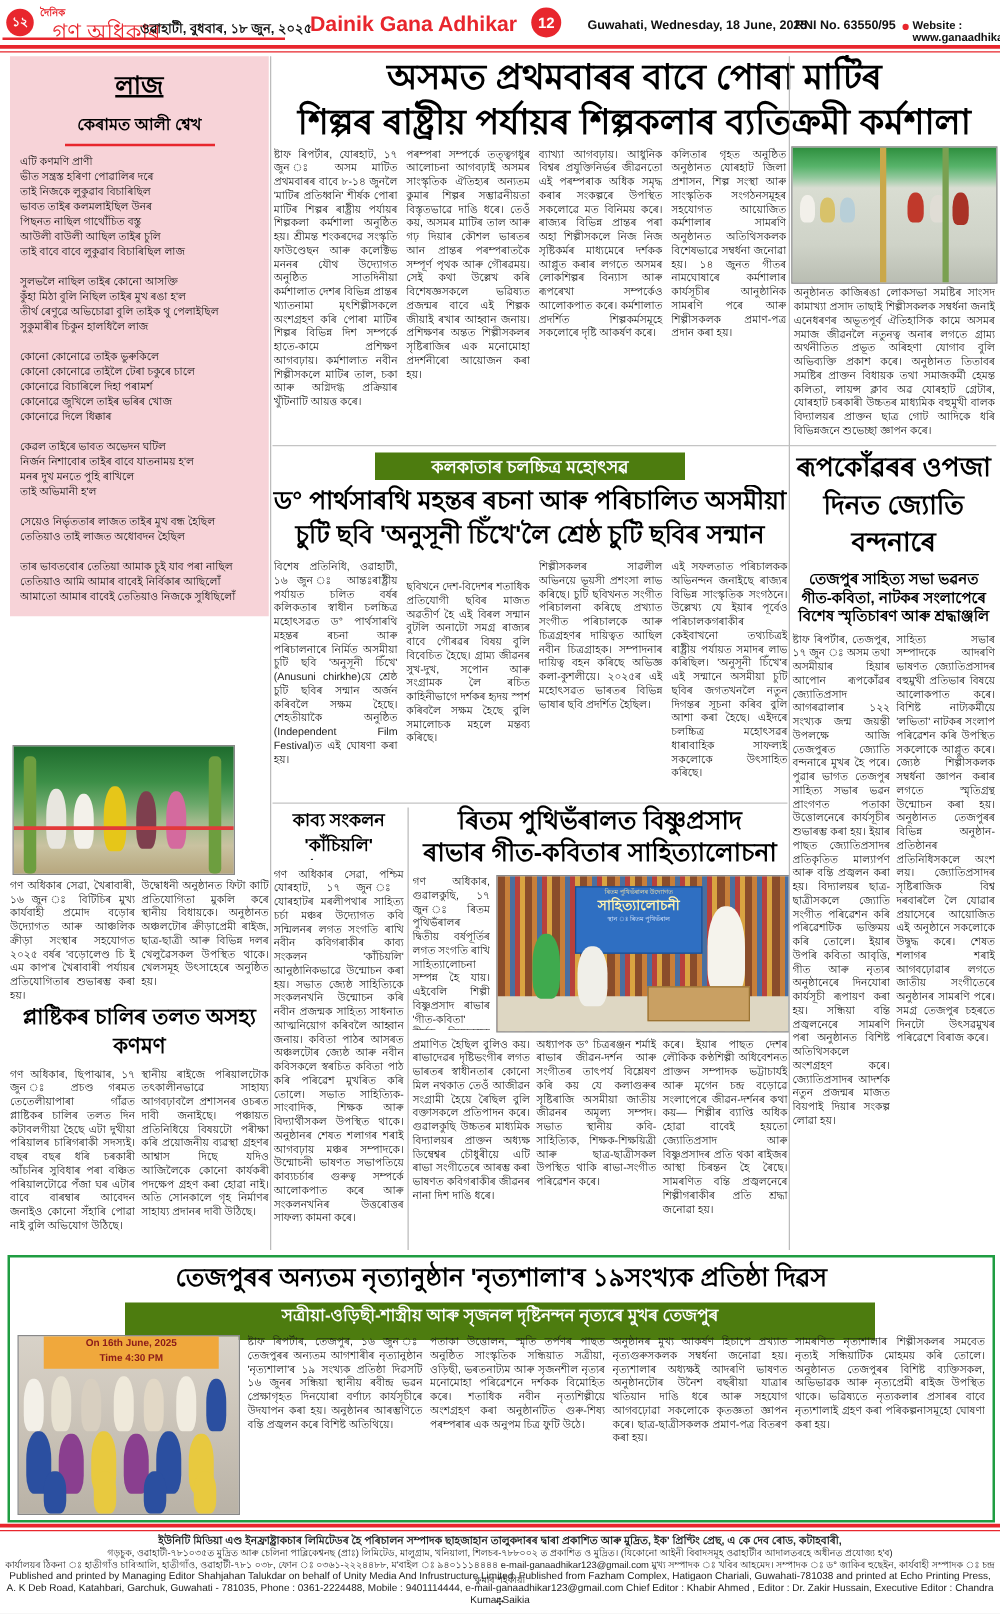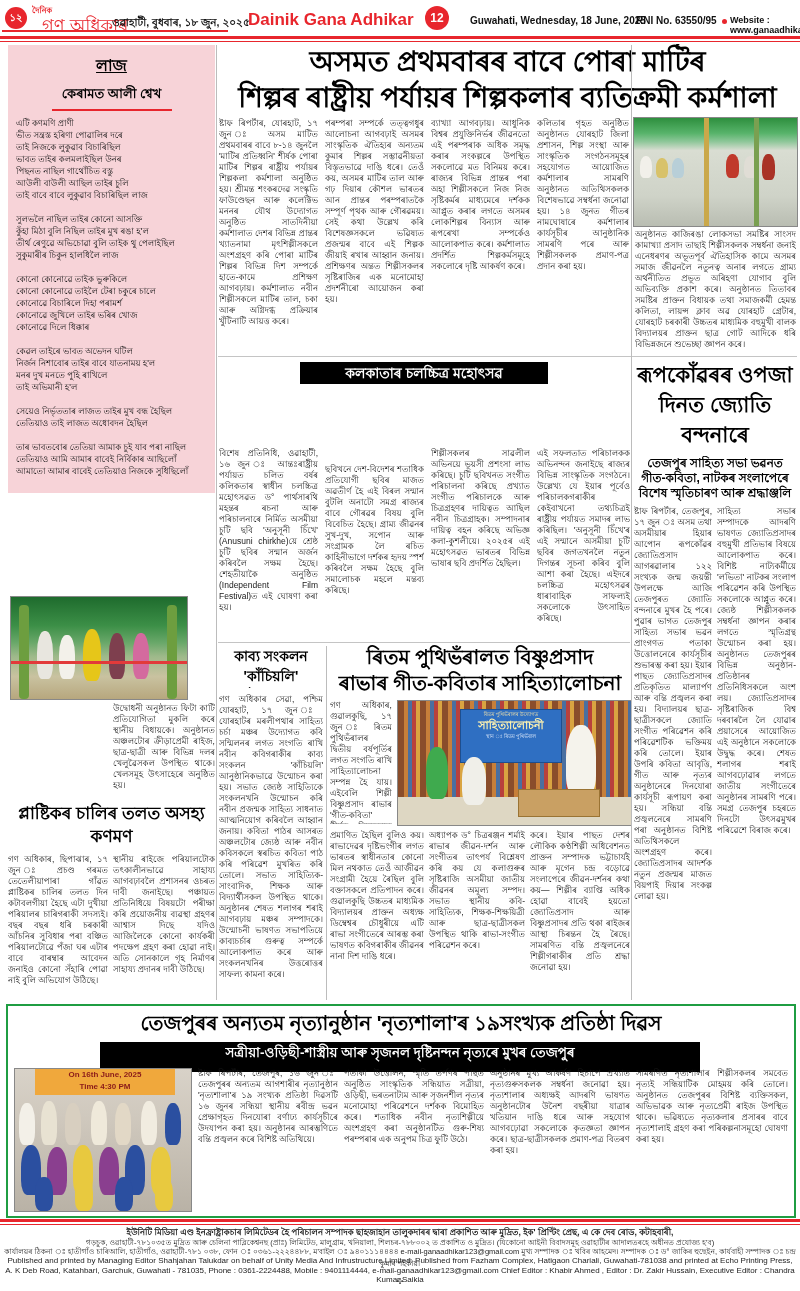--- a/index.html
+++ b/index.html
@@ -6,21 +6,21 @@
   #page{position:relative;width:800px;height:1291px;margin:0 auto;background:#ffffff;
         font-family:"Liberation Sans","DejaVu Sans",sans-serif;color:#111;overflow:hidden;}
   .abs{position:absolute;}
   .bn-body{font-size:8.5px;line-height:11px;text-align:justify;overflow:hidden;word-break:break-word;color:#1a1a1a;}
   .prel{white-space:pre-line;}
   .hl{font-weight:bold;color:#000;text-align:center;overflow:hidden;}
   .red{color:#e8262d;}
   .rule-red{border-top:3px solid #e8262d;border-bottom:1px solid #e8262d;height:2px;background:#fff;}
   .vline{width:0;border-left:1px solid #bcbcbc;}
   .hline{height:0;border-top:1px solid #c4c4c4;}
-  .kicker{background:#000000;color:#fff;font-weight:bold;text-align:center;overflow:hidden;}
+  .kicker{background:#4d7c0f;color:#fff;font-weight:bold;text-align:center;overflow:hidden;}
   .photo{overflow:hidden;border:1px solid #888;}
   .fig{position:absolute;border-radius:45% 45% 30% 30%;}
   .circle{border-radius:50%;background:#e8262d;color:#fff;font-weight:bold;display:flex;align-items:center;justify-content:center;}
   .foot{width:100%;text-align:center;overflow:hidden;color:#222;}
 </style>
 </head>
 <body>
 
 <div id="page">
 
@@ -37,21 +37,21 @@
         <span>12</span>
       </div>
     <div class="abs" style="left:470px;top:15px;font-size:10px;font-weight:bold;">Guwahati, Wednesday, 18 June, 2025</div>
     <div class="abs" style="left:636px;top:15px;font-size:10px;font-weight:bold;">RNI No. 63550/95</div>
     <div class="abs" style="left:722px;top:19px;width:5px;height:5px;border-radius:50%;background:#e8262d;"></div>
     <div class="abs" style="left:730px;top:15px;font-size:9px;font-weight:bold;">Website : www.ganaadhikar.com</div>
   </div>
   <div class="abs rule-red" style="left:0;top:36px;width:800px;"></div>
 
   <div class="abs" style="left:8px;top:45px;width:207px;height:448px;background:#f7d3d8;">
-    <div class="hl" style="margin-top:8px;font-size:16px;text-decoration:underline;">লাজ</div>
+    <div class="hl" style="margin-top:8px;font-size:20px;text-decoration:underline;">লাজ</div>
     <div class="hl" style="margin-top:4px;font-size:13px;">কেৰামত আলী শ্বেখ</div>
     <div style="width:120px;margin:4px auto 0 auto;border-top:2px solid #e8262d;"></div>
     <div class="prel" style="margin:6px 8px 0 8px;font-size:8.5px;line-height:12px;height:370px;overflow:hidden;">এটি কণমণি প্ৰাণী
 ভীত সন্ত্ৰস্ত হৰিণা পোৱালিৰ দৰে
 তাই নিজকে লুকুৱাব বিচাৰিছিল
 ভাবত তাইৰ কলমলাইছিল উনৰ
 পিছনত নাছিল গাথোঁচিত বস্তু
 আউলী বাউলী আছিল তাইৰ চুলি
 তাই বাবে বাবে লুকুৱাব বিচাৰিছিল লাজ
 
@@ -98,20 +98,22 @@
 
   <div class="abs bn-body" style="left:219px;top:118px;width:99px;height:236px;">ষ্টাফ ৰিপৰ্টাৰ, যোৰহাট, ১৭ জুন ঃ অসম মাটিত প্ৰথমবাৰৰ বাবে ৮-১৪ জুনলৈ 'মাটিৰ প্ৰতিধ্বনি' শীৰ্ষক পোৰা মাটিৰ শিল্পৰ ৰাষ্ট্ৰীয় পৰ্যায়ৰ শিল্পকলা কৰ্মশালা অনুষ্ঠিত হয়। শ্ৰীমন্ত শংকৰদেৱ সংস্কৃতি ফাউণ্ডেছন আৰু কলেক্টিভ মননৰ যৌথ উদ্যোগত অনুষ্ঠিত সাতদিনীয়া কৰ্মশালাত দেশৰ বিভিন্ন প্ৰান্তৰ খ্যাতনামা মৃৎশিল্পীসকলে অংশগ্ৰহণ কৰি পোৰা মাটিৰ শিল্পৰ বিভিন্ন দিশ সম্পৰ্কে হাতে-কামে প্ৰশিক্ষণ আগবঢ়ায়। কৰ্মশালাত নবীন শিল্পীসকলে মাটিৰ তাল, চকা আৰু অগ্নিদগ্ধ প্ৰক্ৰিয়াৰ খুঁটিনাটি আয়ত্ত কৰে।</div>
   <div class="abs bn-body" style="left:325px;top:118px;width:99px;height:236px;">পৰম্পৰা সম্পৰ্কে তত্ত্বগধুৰ আলোচনা আগবঢ়াই অসমৰ সাংস্কৃতিক ঐতিহ্যৰ অন্যতম কুমাৰ শিল্পৰ সম্ভাৱনীয়তা বিস্তৃতভাৱে দাঙি ধৰে। তেওঁ কয়, অসমৰ মাটিৰ তাল আৰু গঢ় দিয়াৰ কৌশল ভাৰতৰ আন প্ৰান্তৰ পৰম্পৰাতকৈ সম্পূৰ্ণ পৃথক আৰু গৌৰৱময়। সেই কথা উল্লেখ কৰি বিশেষজ্ঞসকলে ভৱিষ্যত প্ৰজন্মৰ বাবে এই শিল্পক জীয়াই ৰখাৰ আহ্বান জনায়। প্ৰশিক্ষণৰ অন্তত শিল্পীসকলৰ সৃষ্টিৰাজিৰ এক মনোমোহা প্ৰদৰ্শনীৰো আয়োজন কৰা হয়।</div>
   <div class="abs bn-body" style="left:431px;top:118px;width:99px;height:236px;">ব্যাখ্যা আগবঢ়ায়। আধুনিক বিশ্বৰ প্ৰযুক্তিনিৰ্ভৰ জীৱনতো এই পৰম্পৰাক অধিক সমৃদ্ধ কৰাৰ সংকল্পৰে উপস্থিত সকলোৱে মত বিনিময় কৰে। ৰাজ্যৰ বিভিন্ন প্ৰান্তৰ পৰা অহা শিল্পীসকলে নিজ নিজ সৃষ্টিকৰ্মৰ মাধ্যমেৰে দৰ্শকক আপ্লুত কৰাৰ লগতে অসমৰ লোকশিল্পৰ বিন্যাস আৰু ৰূপৰেখা সম্পৰ্কেও আলোকপাত কৰে। কৰ্মশালাত প্ৰদৰ্শিত শিল্পকৰ্মসমূহে সকলোৰে দৃষ্টি আকৰ্ষণ কৰে।</div>
   <div class="abs bn-body" style="left:537px;top:118px;width:92px;height:236px;">কলিতাৰ গৃহত অনুষ্ঠিত অনুষ্ঠানত যোৰহাট জিলা প্ৰশাসন, শিল্প সংস্থা আৰু সাংস্কৃতিক সংগঠনসমূহৰ সহযোগত আয়োজিত কৰ্মশালাৰ সামৰণি অনুষ্ঠানত অতিথিসকলক বিশেষভাৱে সম্বৰ্ধনা জনোৱা হয়। ১৪ জুনত গীতৰ নামঘোষাৰে কৰ্মশালাৰ কাৰ্যসূচীৰ আনুষ্ঠানিক সামৰণি পৰে আৰু শিল্পীসকলক প্ৰমাণ-পত্ৰ প্ৰদান কৰা হয়।</div>
   <div class="abs bn-body" style="left:635px;top:229px;width:161px;height:125px;">অনুষ্ঠানত কাজিৰঙা লোকসভা সমষ্টিৰ সাংসদ কামাখ্যা প্ৰসাদ তাছাই শিল্পীসকলক সম্বৰ্ধনা জনাই এনেধৰণৰ অভূতপূৰ্ব ঐতিহাসিক কামে অসমৰ সমাজ জীৱনলৈ নতুনত্ব অনাৰ লগতে গ্ৰাম্য অৰ্থনীতিত প্ৰভূত অৰিহণা যোগাব বুলি অভিব্যক্তি প্ৰকাশ কৰে। অনুষ্ঠানত তিতাবৰ সমষ্টিৰ প্ৰাক্তন বিধায়ক তথা সমাজকৰ্মী হেমন্ত কলিতা, লায়ন্স ক্লাব অৱ যোৰহাট গ্ৰেটাৰ, যোৰহাট চৰকাৰী উচ্চতৰ মাধ্যমিক বহুমুখী বালক বিদ্যালয়ৰ প্ৰাক্তন ছাত্ৰ গোট আদিকে ধৰি বিভিন্নজনে শুভেচ্ছা জ্ঞাপন কৰে।</div>
 
   <div class="abs hline" style="left:218px;top:356px;width:579px;"></div>
 
   <div class="abs kicker" style="left:300px;top:362px;width:248px;height:22px;font-size:14px;line-height:22px;">কলকাতাৰ চলচ্চিত্ৰ মহোৎসৱ</div>
+  <div class="abs hl prel" style="left:218px;top:388px;width:412px;height:54px;font-size:20px;line-height:27px;">ড° পাৰ্থসাৰথি মহন্তৰ ৰচনা আৰু পৰিচালিত অসমীয়া
+চুটি ছবি 'অনুসূনী চিঁখে'লৈ শ্ৰেষ্ঠ চুটি ছবিৰ সন্মান</div>
   <div class="abs bn-body" style="left:219px;top:448px;width:99px;height:190px;">বিশেষ প্ৰতিনিধি, ওৱাহাটী, ১৬ জুন ঃ আন্তঃৰাষ্ট্ৰীয় পৰ্যায়ত চলিত বৰ্ষৰ কলিকতাৰ স্বাধীন চলচ্চিত্ৰ মহোৎসৱত ড° পাৰ্থসাৰথি মহন্তৰ ৰচনা আৰু পৰিচালনাৰে নিৰ্মিত অসমীয়া চুটি ছবি 'অনুসূনী চিঁখে' (Anusuni chirkhe)য়ে শ্ৰেষ্ঠ চুটি ছবিৰ সন্মান অৰ্জন কৰিবলৈ সক্ষম হৈছে। শেহতীয়াকৈ অনুষ্ঠিত (Independent Film Festival)ত এই ঘোষণা কৰা হয়।</div>
   <div class="abs bn-body" style="left:325px;top:464px;width:99px;height:190px;">ছবিখনে দেশ-বিদেশৰ শতাধিক প্ৰতিযোগী ছবিৰ মাজত অৱতীৰ্ণ হৈ এই বিৰল সন্মান বুটলি অনাটো সমগ্ৰ ৰাজ্যৰ বাবে গৌৰৱৰ বিষয় বুলি বিবেচিত হৈছে। গ্ৰাম্য জীৱনৰ সুখ-দুখ, সপোন আৰু সংগ্ৰামক লৈ ৰচিত কাহিনীভাগে দৰ্শকৰ হৃদয় স্পৰ্শ কৰিবলৈ সক্ষম হৈছে বুলি সমালোচক মহলে মন্তব্য কৰিছে।</div>
   <div class="abs bn-body" style="left:431px;top:448px;width:99px;height:190px;">শিল্পীসকলৰ সাৱলীল অভিনয়ে ভূয়সী প্ৰশংসা লাভ কৰিছে। চুটি ছবিখনত সংগীত পৰিচালনা কৰিছে প্ৰখ্যাত সংগীত পৰিচালকে আৰু চিত্ৰগ্ৰহণৰ দায়িত্বত আছিল নবীন চিত্ৰগ্ৰাহক। সম্পাদনাৰ দায়িত্ব বহন কৰিছে অভিজ্ঞ কলা-কুশলীয়ে। ২০২৫ৰ এই মহোৎসৱত ভাৰতৰ বিভিন্ন ভাষাৰ ছবি প্ৰদৰ্শিত হৈছিল।</div>
   <div class="abs bn-body" style="left:537px;top:448px;width:93px;height:190px;">এই সফলতাত পৰিচালকক অভিনন্দন জনাইছে ৰাজ্যৰ বিভিন্ন সাংস্কৃতিক সংগঠনে। উল্লেখ্য যে ইয়াৰ পূৰ্বেও পৰিচালকগৰাকীৰ কেইবাখনো তথ্যচিত্ৰই ৰাষ্ট্ৰীয় পৰ্যায়ত সমাদৰ লাভ কৰিছিল। 'অনুসূনী চিঁখে'ৰ এই সন্মানে অসমীয়া চুটি ছবিৰ জগতখনলৈ নতুন দিগন্তৰ সূচনা কৰিব বুলি আশা কৰা হৈছে। এইদৰে চলচ্চিত্ৰ মহোৎসৱৰ ধাৰাবাহিক সাফল্যই সকলোকে উৎসাহিত কৰিছে।</div>
 
   <div class="abs hline" style="left:218px;top:642px;width:412px;"></div>
 
   <div class="abs hl prel" style="left:219px;top:646px;width:104px;height:42px;font-size:14px;line-height:20px;">কাব্য সংকলন
 'কাঁচিয়লি' উন্মোচন</div>
   <div class="abs bn-body" style="left:219px;top:694px;width:104px;height:306px;">গণ অধিকাৰ সেৱা, পশ্চিম যোৰহাট, ১৭ জুন ঃ যোৰহাটৰ মৰলীপথাৰ সাহিত্য চৰ্চা মঞ্চৰ উদ্যোগত কবি সন্মিলনৰ লগত সংগতি ৰাখি নবীন কবিগৰাকীৰ কাব্য সংকলন 'কাঁচিয়লি' আনুষ্ঠানিকভাৱে উন্মোচন কৰা হয়। সভাত জ্যেষ্ঠ সাহিত্যিকে সংকলনখনি উন্মোচন কৰি নবীন প্ৰজন্মক সাহিত্য সাধনাত আত্মনিয়োগ কৰিবলৈ আহ্বান জনায়। কবিতা পাঠৰ আসৰত অঞ্চলটোৰ জ্যেষ্ঠ আৰু নবীন কবিসকলে স্বৰচিত কবিতা পাঠ কৰি পৰিৱেশ মুখৰিত কৰি তোলে। সভাত সাহিত্যিক-সাংবাদিক, শিক্ষক আৰু বিদ্যাৰ্থীসকল উপস্থিত থাকে। অনুষ্ঠানৰ শেষত শলাগৰ শৰাই আগবঢ়ায় মঞ্চৰ সম্পাদকে। উন্মোচনী ভাষণত সভাপতিয়ে কাব্যচৰ্চাৰ গুৰুত্ব সম্পৰ্কে আলোকপাত কৰে আৰু সংকলনখনিৰ উত্তৰোত্তৰ সাফল্য কামনা কৰে।</div>
@@ -142,20 +144,21 @@
     <div class="abs" style="left:8px;top:8px;width:10px;height:94px;background:#6d9e3f;border-radius:4px;"></div>
     <div class="abs" style="left:156px;top:8px;width:10px;height:94px;background:#6d9e3f;border-radius:4px;"></div>
     <div class="fig" style="left:26px;top:34px;width:16px;height:48px;background:#e8e6df;"></div>
     <div class="fig" style="left:48px;top:38px;width:16px;height:44px;background:#f3f1ea;"></div>
     <div class="fig" style="left:72px;top:32px;width:18px;height:52px;background:#e6c619;"></div>
     <div class="fig" style="left:98px;top:36px;width:16px;height:46px;background:#7e3f4e;"></div>
     <div class="fig" style="left:122px;top:36px;width:16px;height:46px;background:#d46a9e;"></div>
     <div class="abs" style="left:0;top:64px;width:176px;height:3px;background:#e23a3a;"></div>
   </div>
 
+  <div class="abs bn-body" style="left:8px;top:703px;width:100px;height:96px;">গণ অধিকাৰ সেৱা, খৈৰাবাৰী, ১৬ জুন ঃ বিটিচিৰ মুখ্য কাৰ্যবাহী প্ৰমোদ বড়োৰ উদ্যোগত আৰু আঞ্চলিক ক্ৰীড়া সংস্থাৰ সহযোগত ২০২৫ বৰ্ষৰ 'বড়োলেণ্ড চি ই এম কাপ'ৰ খৈৰাবাৰী পৰ্যায়ৰ প্ৰতিযোগিতাৰ শুভাৰম্ভ কৰা হয়।</div>
   <div class="abs bn-body" style="left:113px;top:703px;width:102px;height:96px;">উদ্বোধনী অনুষ্ঠানত ফিটা কাটি প্ৰতিযোগিতা মুকলি কৰে স্থানীয় বিধায়কে। অনুষ্ঠানত অঞ্চলটোৰ ক্ৰীড়াপ্ৰেমী ৰাইজ, ছাত্ৰ-ছাত্ৰী আৰু বিভিন্ন দলৰ খেলুৱৈসকল উপস্থিত থাকে। খেলসমূহ উৎসাহেৰে অনুষ্ঠিত হয়।</div>
 
   <div class="abs hl prel" style="left:8px;top:802px;width:207px;height:46px;font-size:17px;line-height:23px;">প্লাষ্টিকৰ চালিৰ তলত অসহ্য কণমণ
 চাৰি মানৱ প্ৰাণীৰ দুৰ্বিষহ জীৱন অতিবাহিত</div>
   <div class="abs bn-body" style="left:8px;top:854px;width:100px;height:146px;">গণ অধিকাৰ, ছিপাঝাৰ, ১৭ জুন ঃ প্ৰচণ্ড গৰমত তেতেলীয়াপাৰা গাঁৱত প্লাষ্টিকৰ চালিৰ তলত দিন কটাবলগীয়া হৈছে এটা দুখীয়া পৰিয়ালৰ চাৰিগৰাকী সদস্যই। বছৰ বছৰ ধৰি চৰকাৰী আঁচনিৰ সুবিধাৰ পৰা বঞ্চিত পৰিয়ালটোৱে পঁজা ঘৰ এটাৰ বাবে বাৰম্বাৰ আবেদন জনাইও কোনো সঁহাৰি পোৱা নাই বুলি অভিযোগ উঠিছে।</div>
   <div class="abs bn-body" style="left:113px;top:854px;width:102px;height:146px;">স্থানীয় ৰাইজে পৰিয়ালটোক তৎকালীনভাৱে সাহায্য আগবঢ়াবলৈ প্ৰশাসনৰ ওচৰত দাবী জনাইছে। পঞ্চায়ত প্ৰতিনিধিয়ে বিষয়টো পৰীক্ষা কৰি প্ৰয়োজনীয় ব্যৱস্থা গ্ৰহণৰ আশ্বাস দিছে যদিও আজিলৈকে কোনো কাৰ্যকৰী পদক্ষেপ গ্ৰহণ কৰা হোৱা নাই। অতি সোনকালে গৃহ নিৰ্মাণৰ সাহায্য প্ৰদানৰ দাবী উঠিছে।</div>
 
   <div class="abs hl prel" style="left:634px;top:360px;width:162px;height:92px;font-size:21px;line-height:30px;">ৰূপকোঁৱৰৰ ওপজা
 দিনত জ্যোতি বন্দনাৰে
 মুখৰ তেজপুৰ</div>

